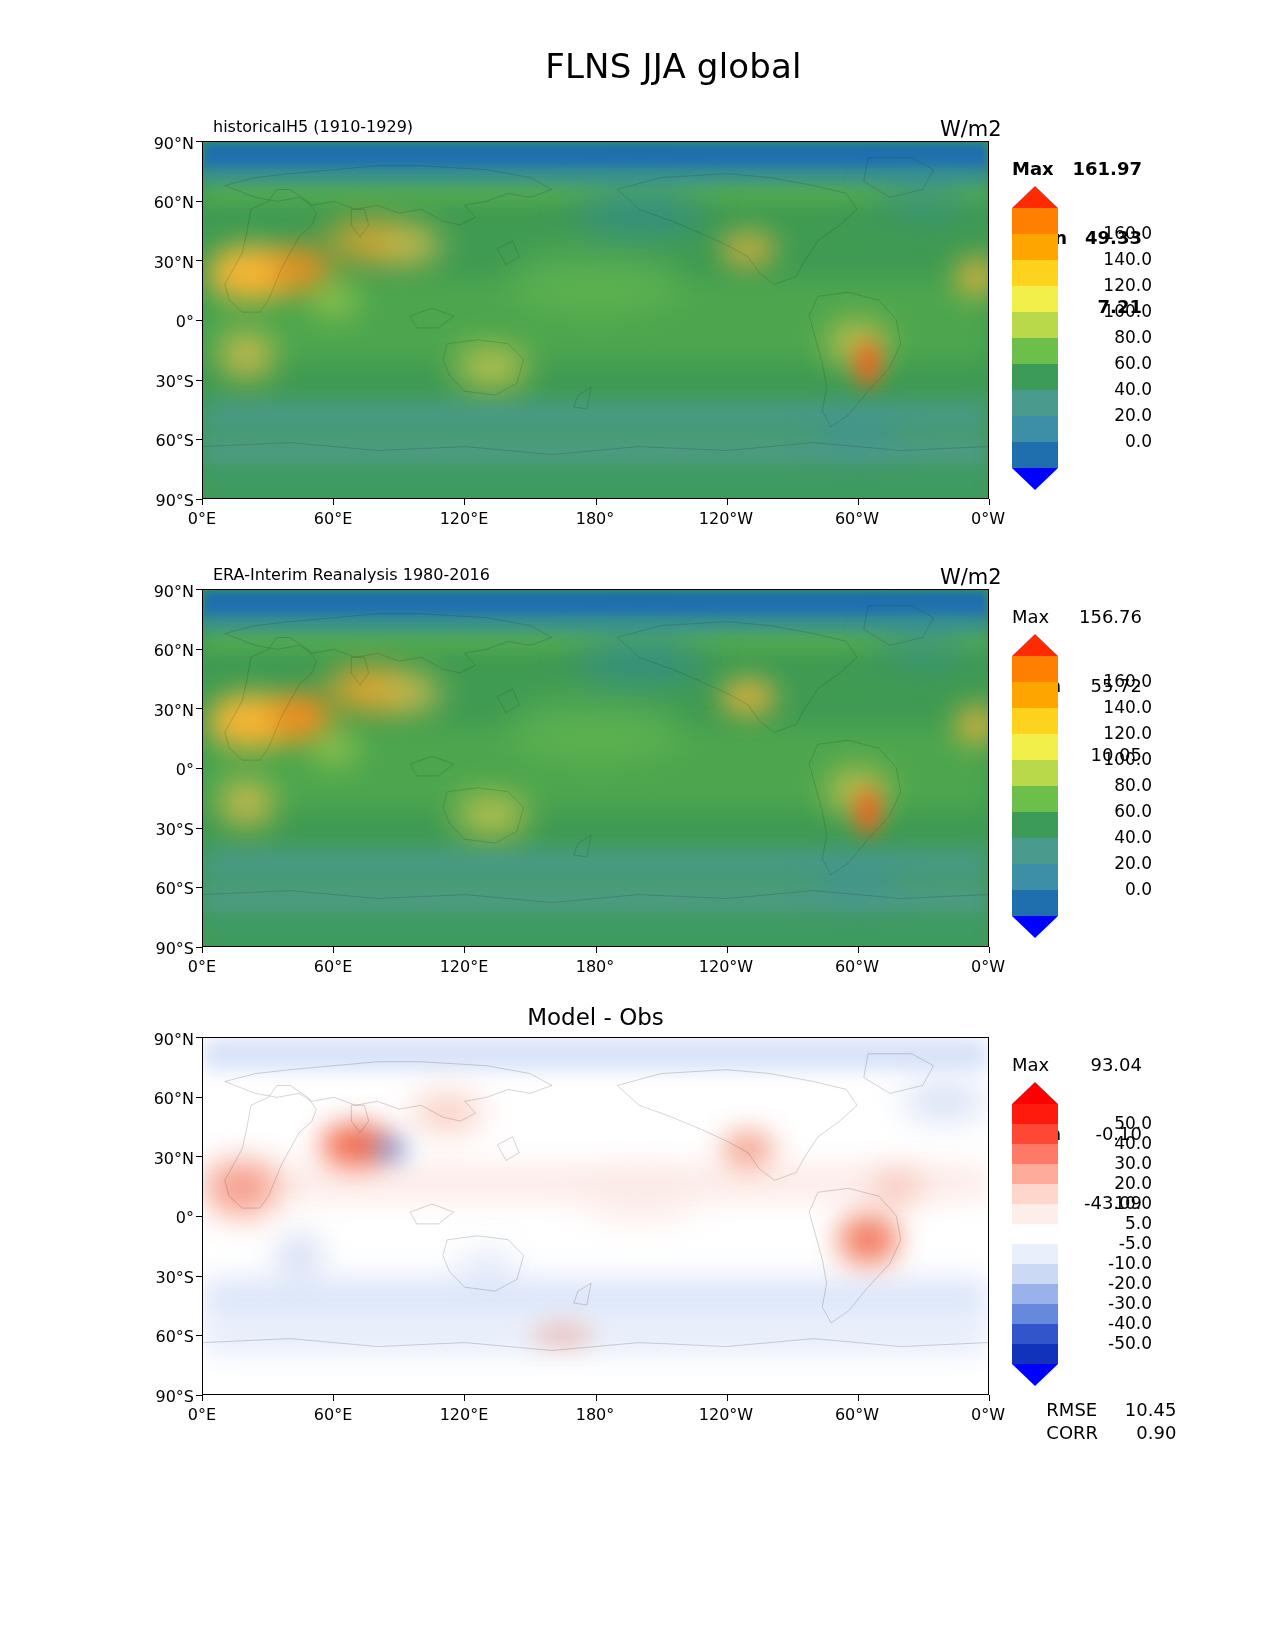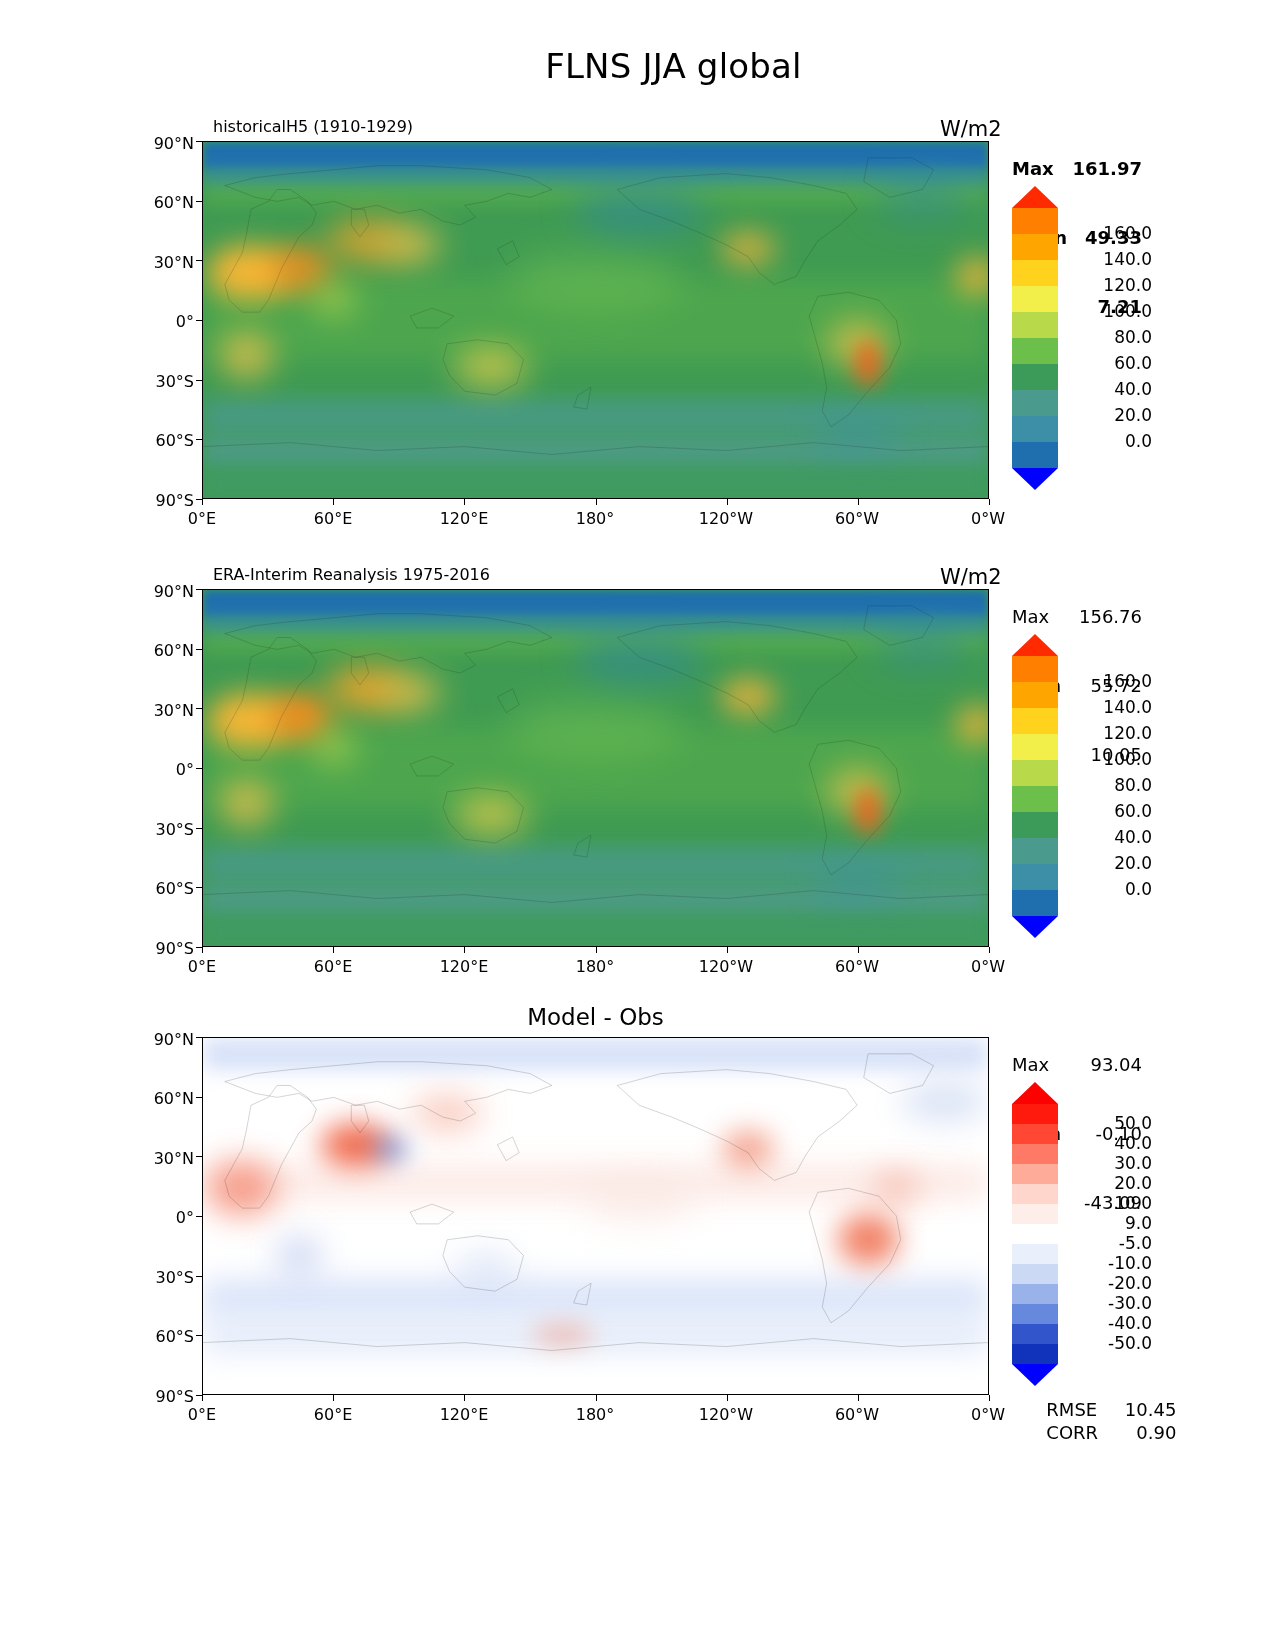--- a/index.html
+++ b/index.html
@@ -148,21 +148,21 @@
         <div class="lbl" style="top:141px;">80.0</div>
         <div class="lbl" style="top:167px;">60.0</div>
         <div class="lbl" style="top:193px;">40.0</div>
         <div class="lbl" style="top:219px;">20.0</div>
         <div class="lbl" style="top:245px;">0.0</div>
       </div>
   </div>
 
   <div class="panel">
 
-    <div class="panel-caption" style="left:213px;top:565px;">ERA-Interim Reanalysis 1975-2016</div>
+    <div class="panel-caption" style="left:213px;top:565px;">ERA-Interim Reanalysis 1980-2016</div>
     <div class="panel-units" style="left:940px;top:565px;">W/m2</div>
 
     <div class="stats" style="left:1012px;top:559px;">
       <span class="row"><span class="lbl">Max</span><span class="val">156.76</span></span>
       <span class="row"><span class="lbl">Mean</span><span class="val">55.72</span></span>
       <span class="row"><span class="lbl">Min</span><span class="val">10.05</span></span>
     </div>
 
     <div class="map-frame" id="map2" style="left: 202px; top: 589px; width: 787px; height: 358px; background: rgb(63, 155, 82);">
         <div class="band" style="top: 0%; height: 7.778%; background: rgb(31, 111, 174); opacity: 1; filter: blur(4px);"></div>
@@ -319,21 +319,21 @@
         <div class="seg" style="top:202px;height:20px;background:#99b3ea;"></div>
         <div class="seg" style="top:222px;height:20px;background:#6688dd;"></div>
         <div class="seg" style="top:242px;height:20px;background:#3355cc;"></div>
         <div class="seg" style="top:262px;height:20px;background:#1133bb;"></div>
         <div class="arrow-dn" style="top:282px;border-top:22px solid #0000ff;"></div>
         <div class="lbl" style="top:31px;">50.0</div>
         <div class="lbl" style="top:51px;">40.0</div>
         <div class="lbl" style="top:71px;">30.0</div>
         <div class="lbl" style="top:91px;">20.0</div>
         <div class="lbl" style="top:111px;">10.0</div>
-        <div class="lbl" style="top:131px;">9.0</div>
+        <div class="lbl" style="top:131px;">5.0</div>
         <div class="lbl" style="top:151px;">-5.0</div>
         <div class="lbl" style="top:171px;">-10.0</div>
         <div class="lbl" style="top:191px;">-20.0</div>
         <div class="lbl" style="top:211px;">-30.0</div>
         <div class="lbl" style="top:231px;">-40.0</div>
         <div class="lbl" style="top:251px;">-50.0</div>
       </div>
 
     <div class="rmse" style="left:1012px;top:1375px;">
       <span class="row"><span class="lbl">RMSE</span><span class="val">10.45</span></span>

